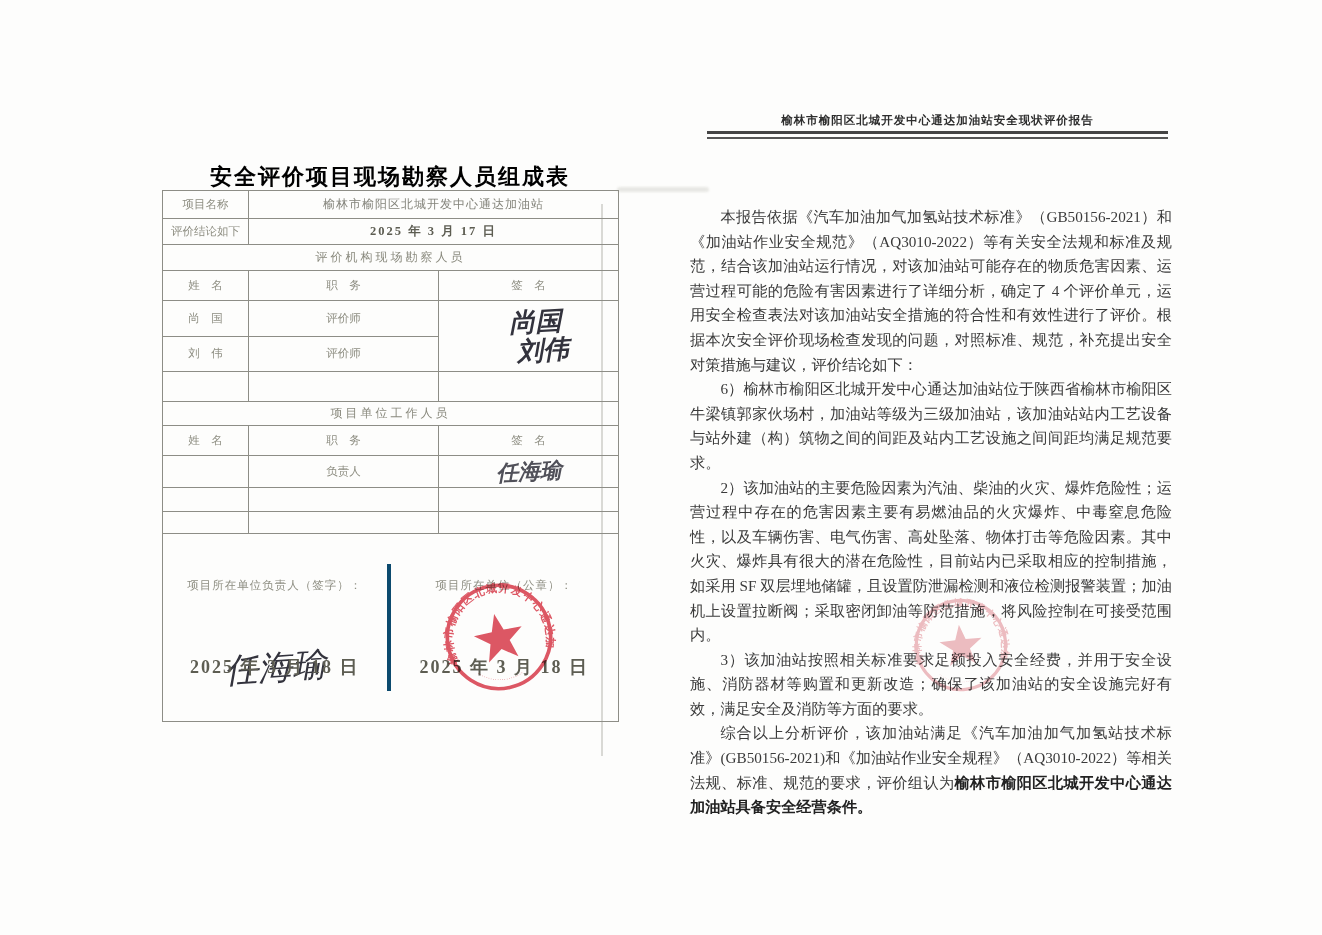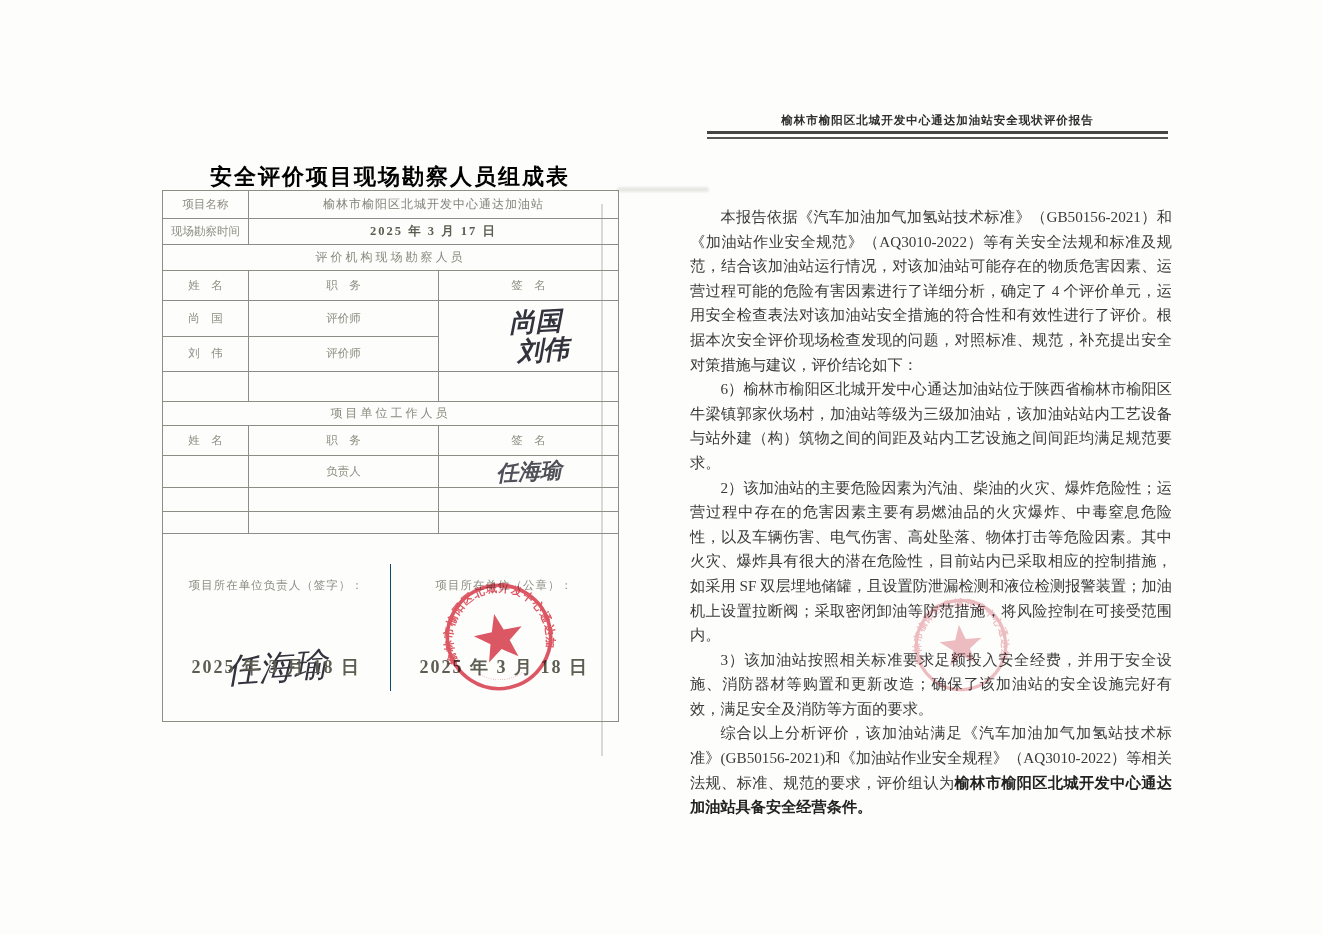--- a/index.html
+++ b/index.html
@@ -30,21 +30,21 @@
     display:inline-block; }
   .sig-row1 { font-size:26px; transform:rotate(-3deg) translate(6px,4px); font-weight:bold; }
   .sig-row2 { font-size:26px; transform:rotate(-4deg) translate(14px,-2px); font-weight:bold; }
   .sig-unit { font-size:22px; transform:rotate(-3deg); font-weight:bold; opacity:.85; }
 
   
   .footcell { padding:0 !important; }
   .foot-wrap { display:flex; width:100%; height:100%; }
   .foot-half { flex:1 1 50%; position:relative; display:flex; flex-direction:column;
     align-items:center; }
-  .foot-half.left { border-right:1px solid #0c4a6e; }
+  .foot-half.left { border-right:4px solid #0c4a6e; }
   .foot-label { margin-top:14px; font-size:11.5px; color:#8e8e82; letter-spacing:1px; }
   .foot-sig { margin-top:52px; font-size:34px; transform:rotate(-4deg); }
   .foot-date { position:absolute; bottom:12px; left:0; right:0; text-align:center;
     font-size:18px; color:#5d5d52; font-weight:bold; letter-spacing:2px; }
 
   
   .stamp { position:absolute; pointer-events:none; }
   .stamp-left { left:440px; top:578px; width:118px; height:118px;
     transform:rotate(-12deg); opacity:.92; mix-blend-mode:multiply; }
   .stamp-right { left:910px; top:594px; width:102px; height:102px;
@@ -79,21 +79,21 @@
         <col style="width:86px">
         <col style="width:190px">
         <col style="width:180px">
       </colgroup>
     <tbody>
         <tr style="height:28px">
       <td>项目名称</td>
       <td class="val" colspan="2">榆林市榆阳区北城开发中心通达加油站</td>
     </tr>
     <tr style="height:26px">
-      <td>现场勘察时间</td>
+      <td>评价结论如下</td>
       <td class="val date-val" colspan="2">2025 年 3 月 17 日</td>
     </tr>
     <tr style="height:26px">
       <td class="sect" colspan="3">评价机构现场勘察人员</td>
     </tr>
     <tr style="height:30px">
       <td>姓　名</td>
       <td>职　务</td>
       <td>签　名</td>
     </tr>

